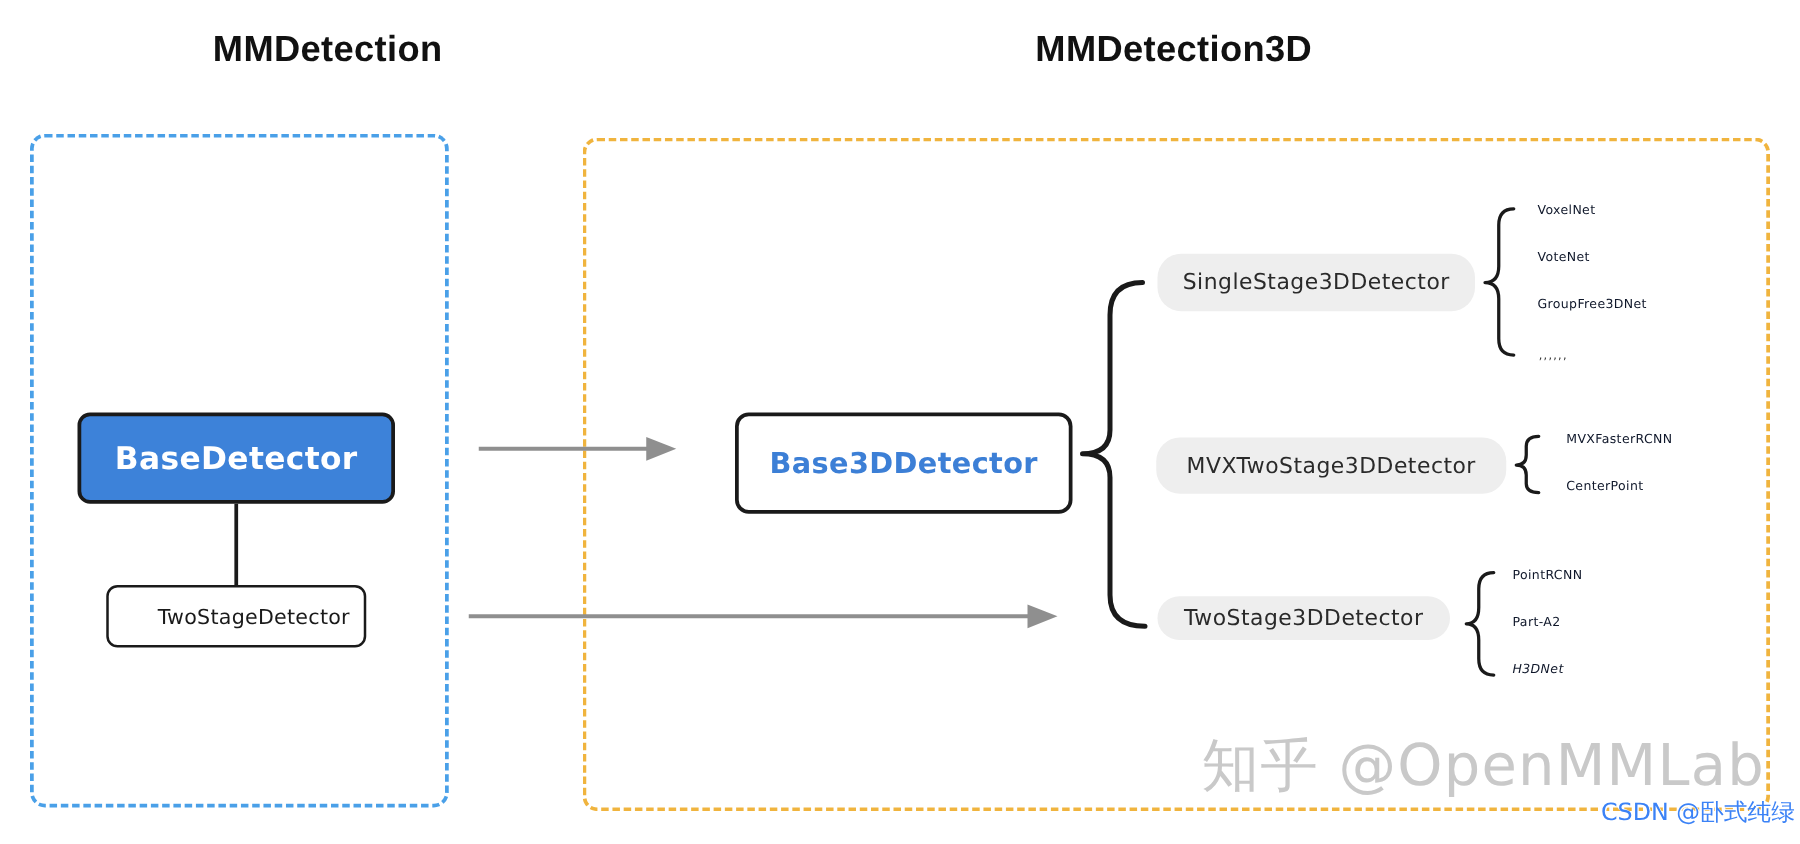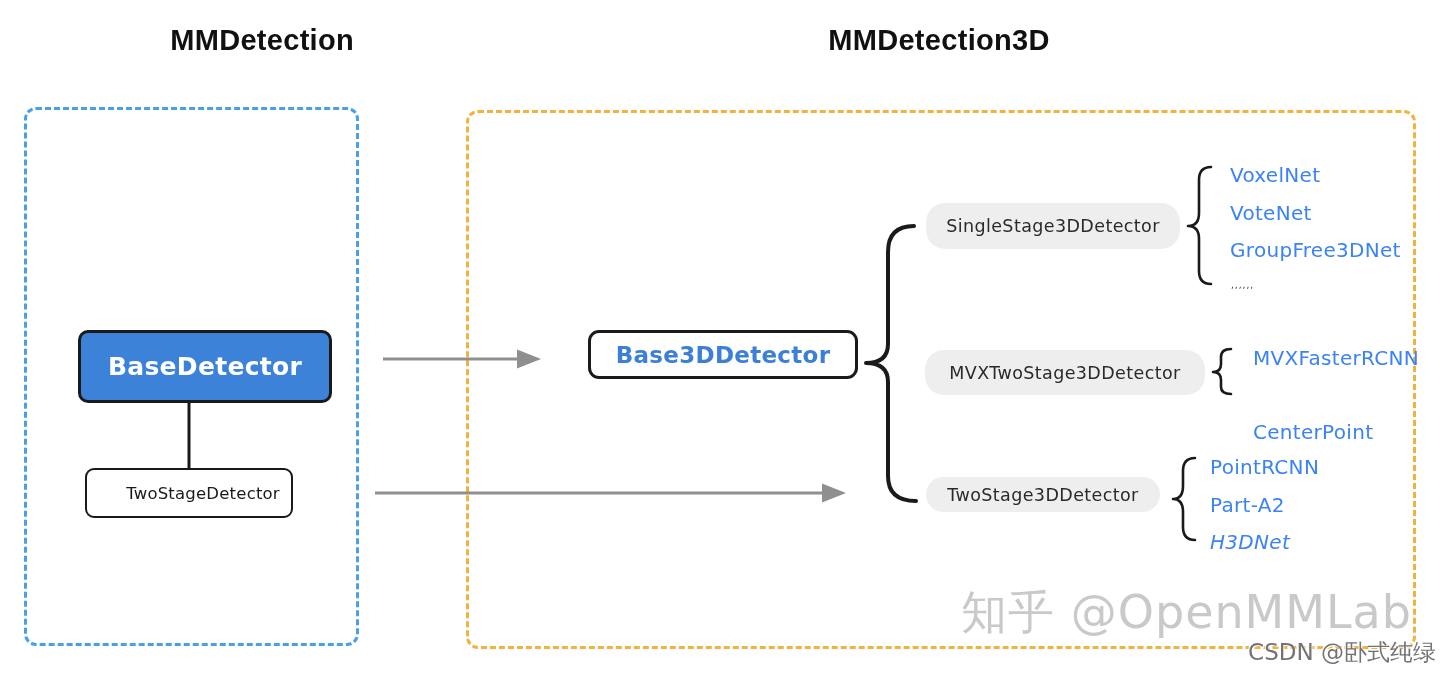--- a/index.html
+++ b/index.html
@@ -57,36 +57,35 @@
   .node-basedetector {
     left: 62px; top: 330px;
     width: 254px; height: 73px;
     background: var(--blue-fill);
     border: 3px solid #1a1a1a;
     border-radius: 10px;
     color: #ffffff;
     font-weight: 700;
     font-size: 25px;
     letter-spacing: 0.3px;
-    margin-left: 16px;
   }
   .node-twostagedetector {
     left: 85px; top: 468px;
     width: 208px; height: 50px;
     background: #ffffff;
     border: 2.5px solid #1a1a1a;
     border-radius: 9px;
     color: #1a1a1a;
     font-size: 16.5px;
     letter-spacing: 0.2px;
     padding-left: 28px;
   }
   .node-base3ddetector {
     left: 588px; top: 330px;
-    width: 270px; height: 49px;
+    width: 270px; height: 81px;
     background: #ffffff;
     border: 3.5px solid #1a1a1a;
     border-radius: 11px;
     color: var(--blue-text);
     font-weight: 700;
     font-size: 23px;
     letter-spacing: 0.3px;
   }
   .graybox {
     position: absolute;
@@ -99,22 +98,22 @@
     font-size: 17.5px;
     letter-spacing: 0.4px;
   }
   .gb-singlestage { left: 926px; top: 203px; width: 254px; height: 46px; }
   .gb-mvx         { left: 925px; top: 350px; width: 280px; height: 45px; }
   .gb-twostage3d  { left: 926px; top: 477px; width: 234px; height: 35px; }
 
   
   .model-item {
     position: absolute;
-    color: #3b82f6;
-    font-size: 20px;
+    color: #0f172a;
+    font-size: 10px;
     letter-spacing: 0.3px;
     white-space: nowrap;
   }
   .ellipsis-item {
     font-size: 9px;
     letter-spacing: 1px;
     color: #333333;
   }
 
   
@@ -138,22 +137,22 @@
     font-family: "DejaVu Sans", "Liberation Sans", sans-serif;
   }
   .wm-zhihu {
     right: 28px; top: 582px;
     font-size: 46px;
     font-weight: 400;
     letter-spacing: 1px;
   }
   .wm-csdn {
     right: 4px; top: 637px;
-    font-size: 23px;
-    color: #737373;
+    font-size: 19px;
+    color: #3b82f6;
     text-align: center;
   }
 </style>
 </head>
 <body>
 
 <div class="canvas">
 
   <div class="section-title title-left">MMDetection</div>
   <div class="section-title title-right">MMDetection3D</div>
@@ -188,21 +187,21 @@
   <div class="graybox gb-singlestage">SingleStage3DDetector</div>
   <div class="graybox gb-mvx">MVXTwoStage3DDetector</div>
   <div class="graybox gb-twostage3d">TwoStage3DDetector</div>
 
   <div class="model-item" style="left:1230px; top:163px;">VoxelNet</div>
   <div class="model-item" style="left:1230px; top:201px;">VoteNet</div>
   <div class="model-item" style="left:1230px; top:238px;">GroupFree3DNet</div>
   <div class="model-item ellipsis-item" style="left:1231px; top:280px;">,,,,,,</div>
 
   <div class="model-item" style="left:1253px; top:346px;">MVXFasterRCNN</div>
-  <div class="model-item" style="left:1253px; top:384px;margin-top:36px;">CenterPoint</div>
+  <div class="model-item" style="left:1253px; top:384px;">CenterPoint</div>
 
   <div class="model-item" style="left:1210px; top:455px;">PointRCNN</div>
   <div class="model-item" style="left:1210px; top:493px;">Part-A2</div>
   <div class="model-item" style="left:1210px; top:530px;font-style:italic;">H3DNet</div>
 
   <div class="wm wm-zhihu">知乎 @OpenMMLab</div>
   <div class="wm wm-csdn">CSDN @卧式纯绿</div>
 
 </div>
 

